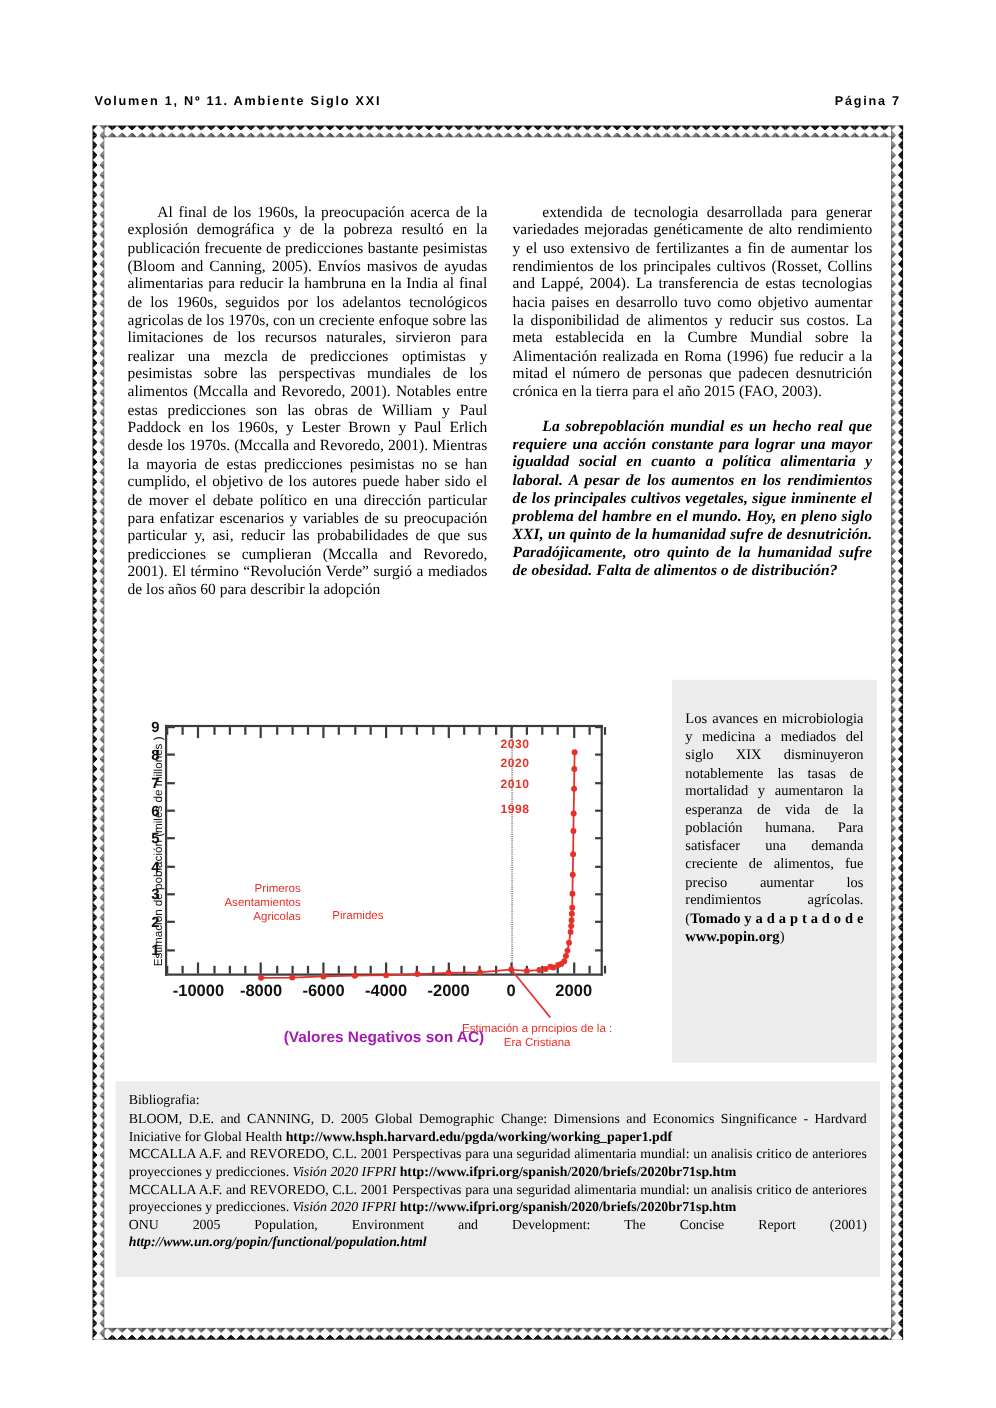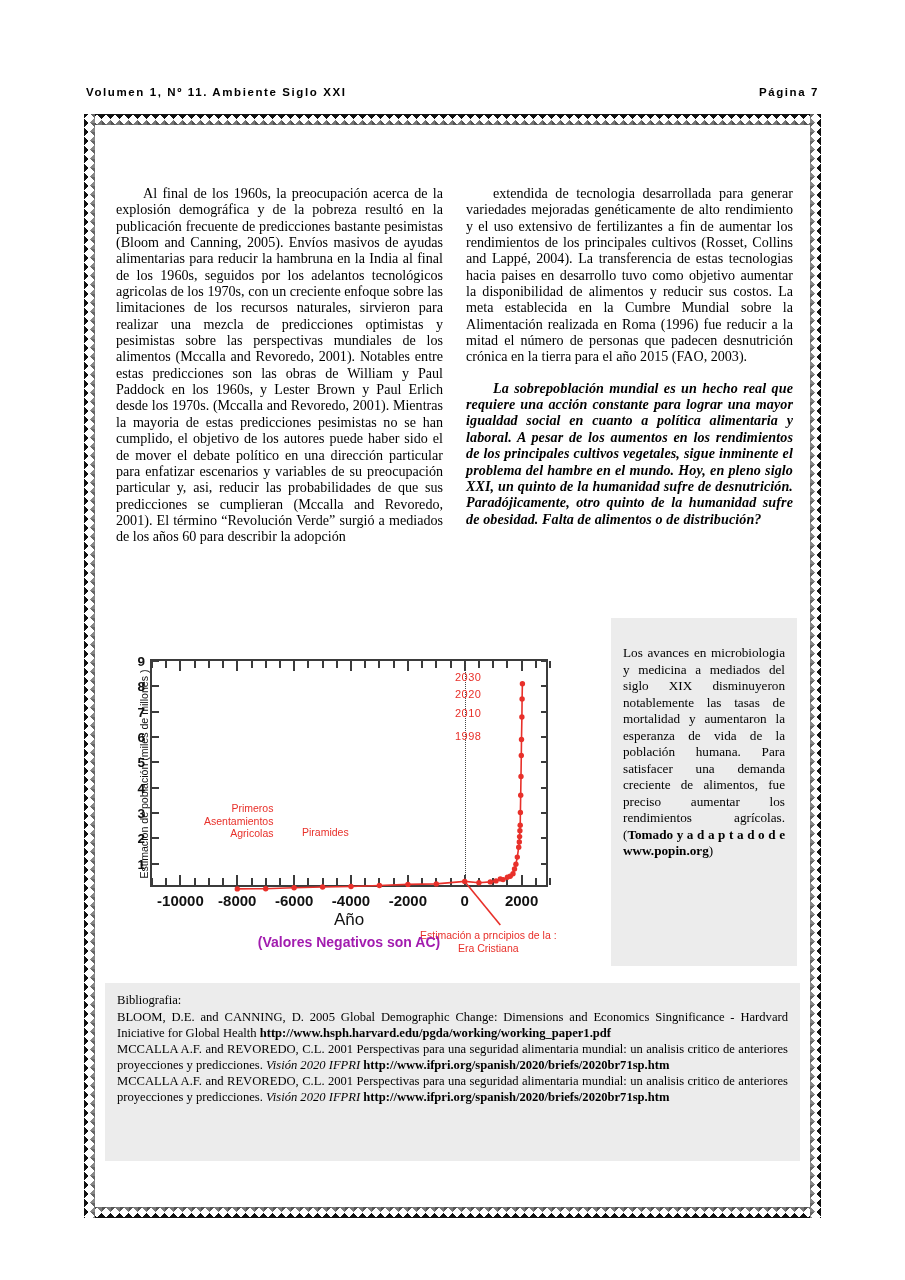--- a/index.html
+++ b/index.html
@@ -257,21 +257,21 @@
     color: #a21caf;
   }
   .ann {
     position: absolute;
     font-family: "Liberation Sans", sans-serif;
     font-size: 10.5px;
     color: #e8302a;
     white-space: nowrap;
     line-height: 12.5px;
   }
-  .ann.yearlabel { font-weight: normal; font-size: 11px; letter-spacing: 0.5px; }
+  .ann.yearlabel { font-weight: bold; font-size: 11px; letter-spacing: 0.5px; }
 
   
   .figbox {
     position: absolute;
     left: 516px;
     top: 493px;
     width: 186px;
     height: 348px;
     background: #ececec;
     box-sizing: border-box;
@@ -484,33 +484,33 @@
           </svg>
           <div class="ann" style="left: 52px; top: 141px; text-align: right;"><span>Primeros</span><br><span>Asentamientos</span><br><span>Agricolas</span></div>
           <div class="ann" style="left: 150px; top: 165px;"><span>Piramides</span></div>
           <div class="ann" style="left: 268px; top: 268px; text-align: center;"><span>Estimación a prncipios de la  :</span><br><span>Era Cristiana</span></div>
           <div class="ann yearlabel" style="left: 303px; top: 10px;"><span>2030</span></div>
           <div class="ann yearlabel" style="left: 303px; top: 27px;"><span>2020</span></div>
           <div class="ann yearlabel" style="left: 303px; top: 46px;"><span>2010</span></div>
           <div class="ann yearlabel" style="left: 303px; top: 69px;"><span>1998</span></div>
         </div>
       <div class="plot-right-axis"></div>
-      <div class="xaxis-title">Año</div>
       <div class="xaxis-sub">(Valores Negativos son AC)</div>
     </div>
 
     <div class="figbox">
       <p class="fbody">
         <span>Los avances en microbiologia y medicina a mediados del siglo XIX disminuyeron notablemente las tasas de mortalidad y aumentaron la esperanza de vida de la población humana. Para satisfacer una demanda creciente de alimentos, fue preciso aumentar los rendimientos agrícolas. (</span><b>Tomado y a d a p t a d o d e www.popin.org</b><span>)</span>
       </p>
     </div>
 
     <div class="biblio">
       <div class="bhead">Bibliografia:</div>
       <div id="biblio-refs">
           <p class="ref"><span>BLOOM, D.E. and CANNING, D. 2005 Global Demographic Change: Dimensions and Economics Singnificance - Hardvard Iniciative for Global Health </span><b>http://www.hsph.harvard.edu/pgda/working/working_paper1.pdf</b></p>
           <p class="ref"><span>MCCALLA A.F. and REVOREDO, C.L. 2001 Perspectivas para una seguridad alimentaria mundial: un analisis critico de anteriores proyecciones y predicciones. </span><i>Visión 2020 IFPRI </i><b>http://www.ifpri.org/spanish/2020/briefs/2020br71sp.htm</b></p>
           <p class="ref"><span>MCCALLA A.F. and REVOREDO, C.L. 2001 Perspectivas para una seguridad alimentaria mundial: un analisis critico de anteriores proyecciones y predicciones. </span><i>Visión 2020 IFPRI </i><b>http://www.ifpri.org/spanish/2020/briefs/2020br71sp.htm</b></p>
+          <p class="ref"><span>ONU 2005 Population, Environment and Development: The Concise Report (2001) </span><span class="bi">http://www.un.org/popin/functional/population.html</span></p>
         </div>
     </div>
 
   </div>
 </div>
 
 </body></html>

